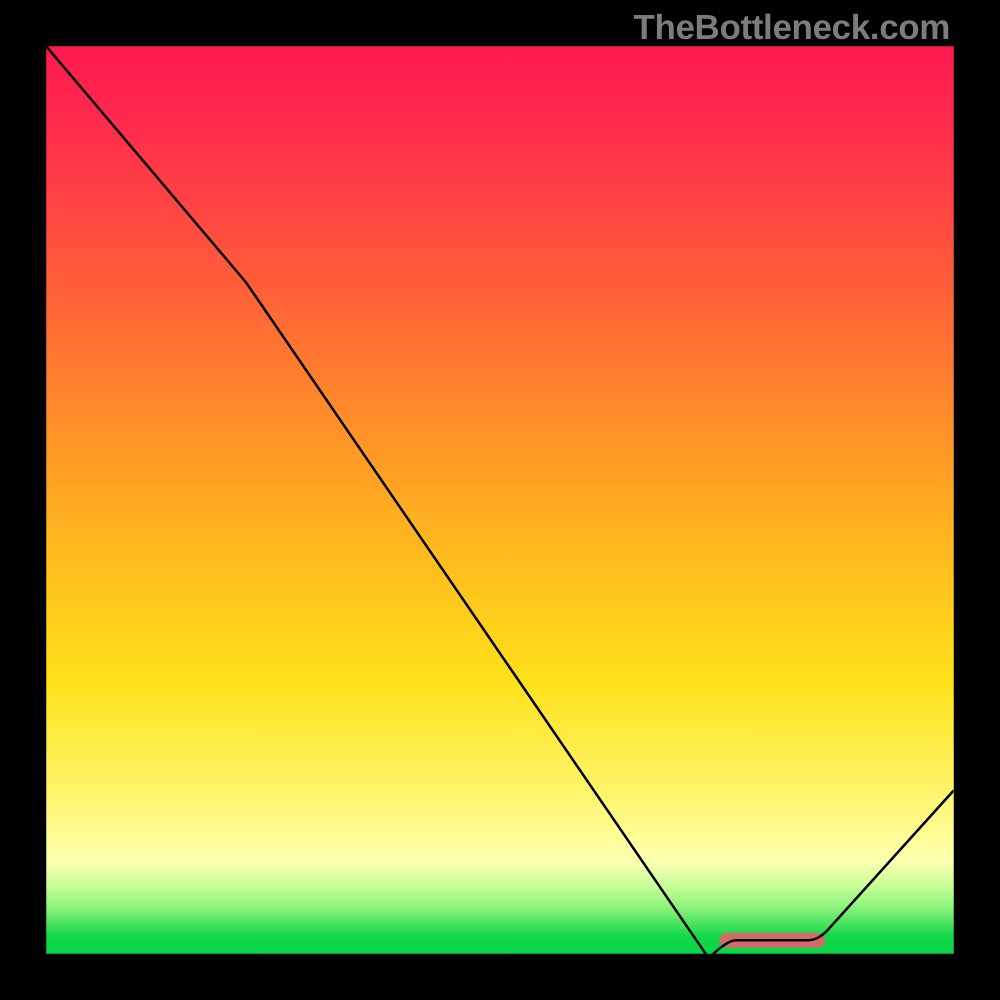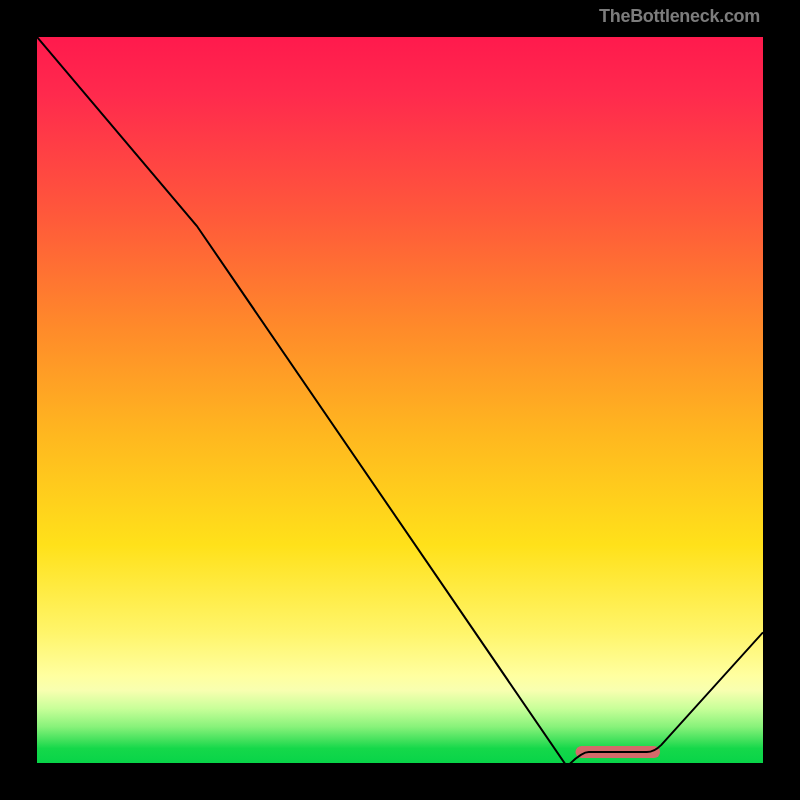--- a/index.html
+++ b/index.html
@@ -45,21 +45,21 @@
     left: 0;
     top: 0;
     width: 726px;
     height: 726px;
   }
   .attribution {
     position: absolute;
     top: 6px;
     right: 40px;
     color: #7c7c7c;
-    font-size: 18px;
+    font-size: 28px;
     font-weight: bold;
     letter-spacing: -0.3px;
     margin-left: 48px;
   }
 </style>
 </head>
 <body>
 
 <div class="frame">
 

